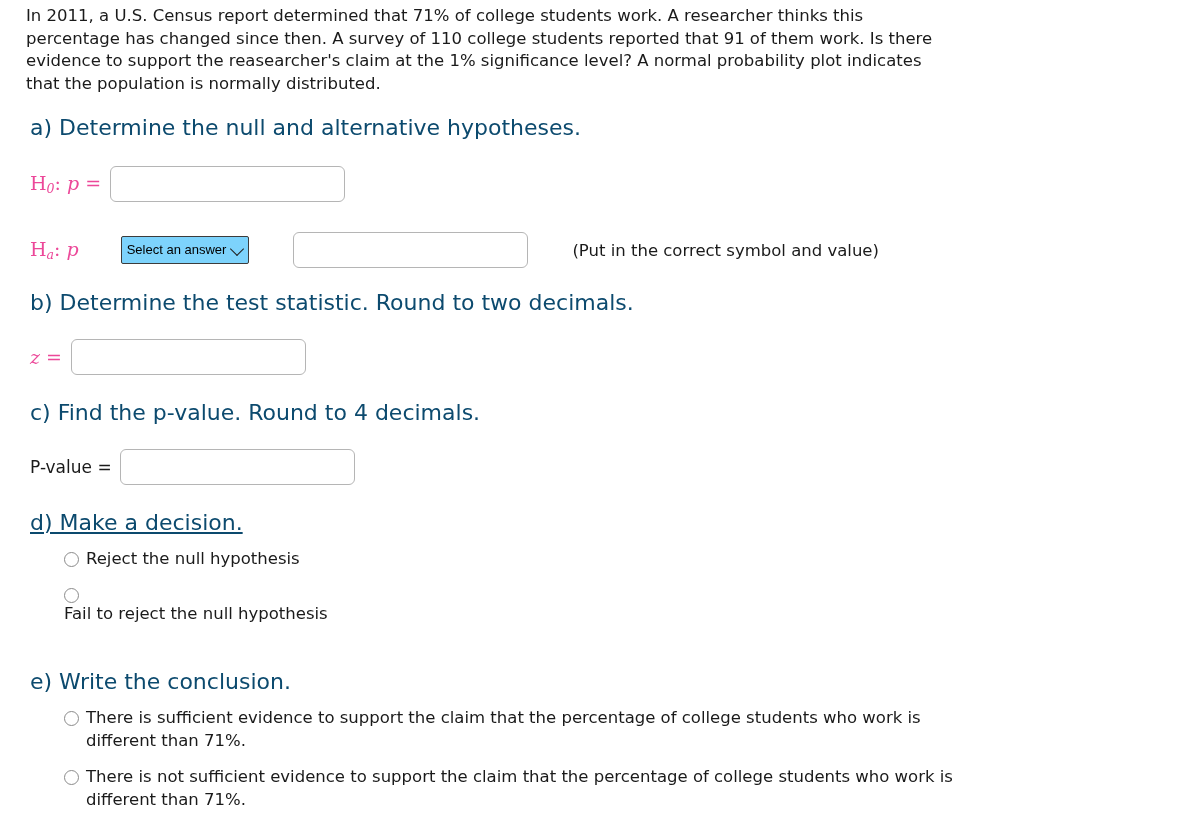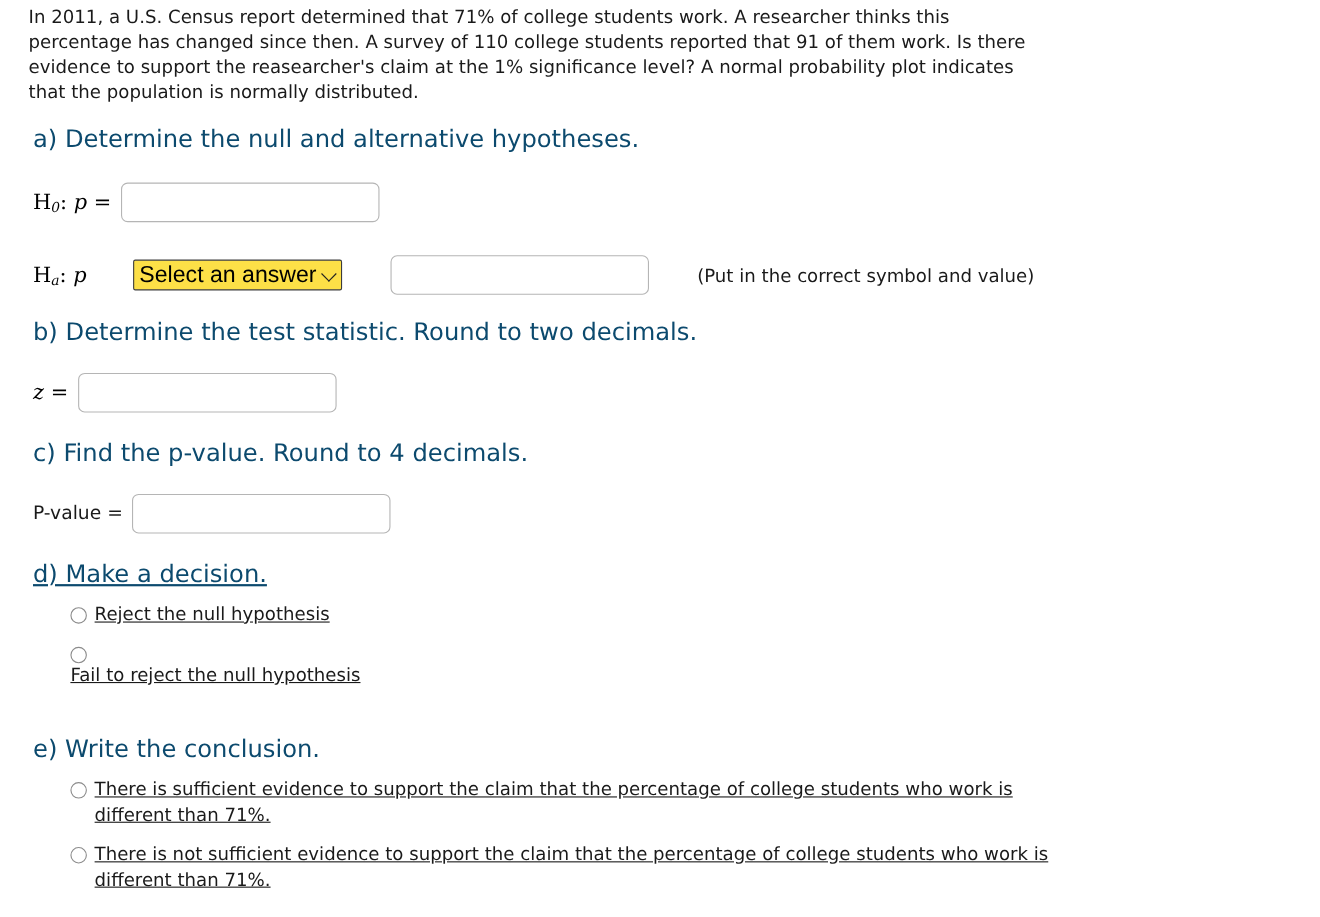--- a/index.html
+++ b/index.html
@@ -42,21 +42,21 @@
     line-height: 22px;
     color: #0c4a6e;
     white-space: nowrap;
   }
 
   
   .math {
     font-family: "DejaVu Serif", serif;
     font-style: italic;
     font-size: 19px;
-    color: #000000;
+    color: #ec4899;
     white-space: nowrap;
   }
   .math .up {
     font-style: normal;
   }
   .math sub {
     font-size: 0.66em;
     font-style: italic;
     vertical-align: -0.24em;
   }
@@ -78,23 +78,23 @@
     color: #1a1a1a;
     outline: none;
   }
 
   
   .answer-select {
     box-sizing: border-box;
     height: 28px;
     border: 1px solid #3c3c3c;
     border-radius: 2px;
-    background: #fde047;
+    background: #7dd3fc;
     font-family: "Liberation Sans", sans-serif;
-    font-size: 21px;
+    font-size: 13px;
     color: #000000;
     padding: 0 22px 0 5px;
     line-height: 26px;
     display: inline-block;
     position: relative;
     white-space: nowrap;
   }
   .answer-select .chev {
     position: absolute;
     right: 6px;
@@ -108,21 +108,20 @@
   }
 
   
   .radio-row {
     position: absolute;
     display: flex;
     align-items: flex-start;
     font-size: 16.5px;
     line-height: 22.5px;
     color: #1a1a1a;
-    text-decoration: underline;
   }
   .radio-dot {
     flex: 0 0 auto;
     width: 13px;
     height: 13px;
     border: 1.4px solid #8b8b8b;
     border-radius: 50%;
     background: #fff;
     margin-top: 4px;
     margin-right: 7px;

